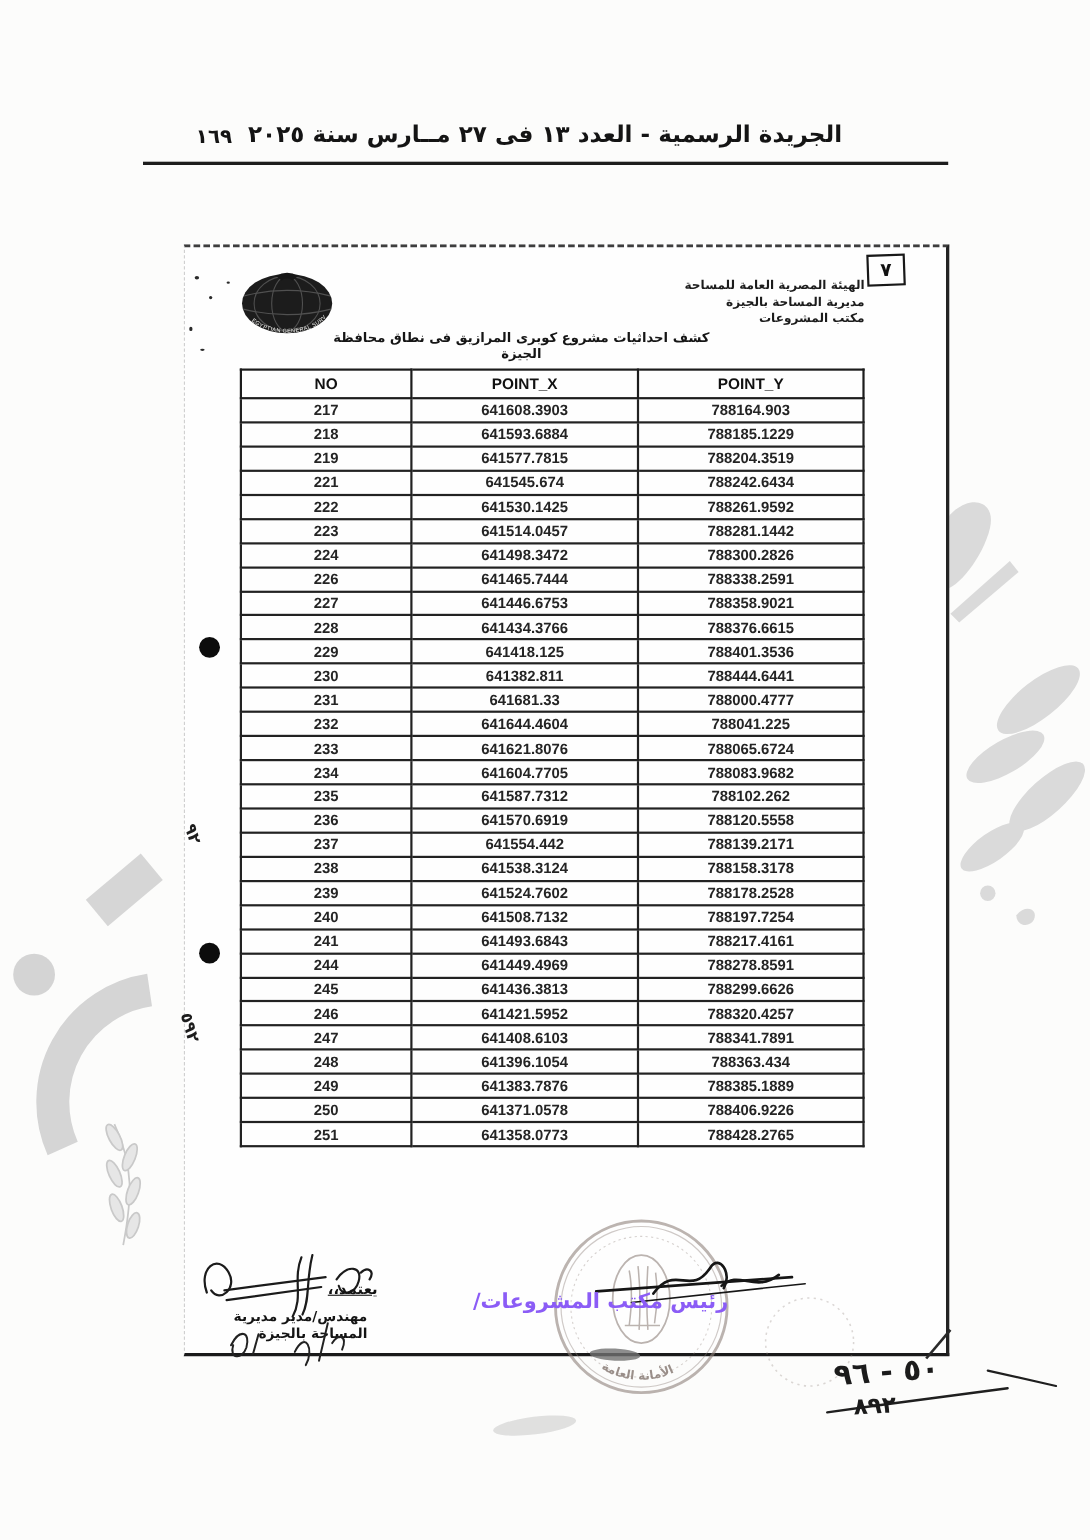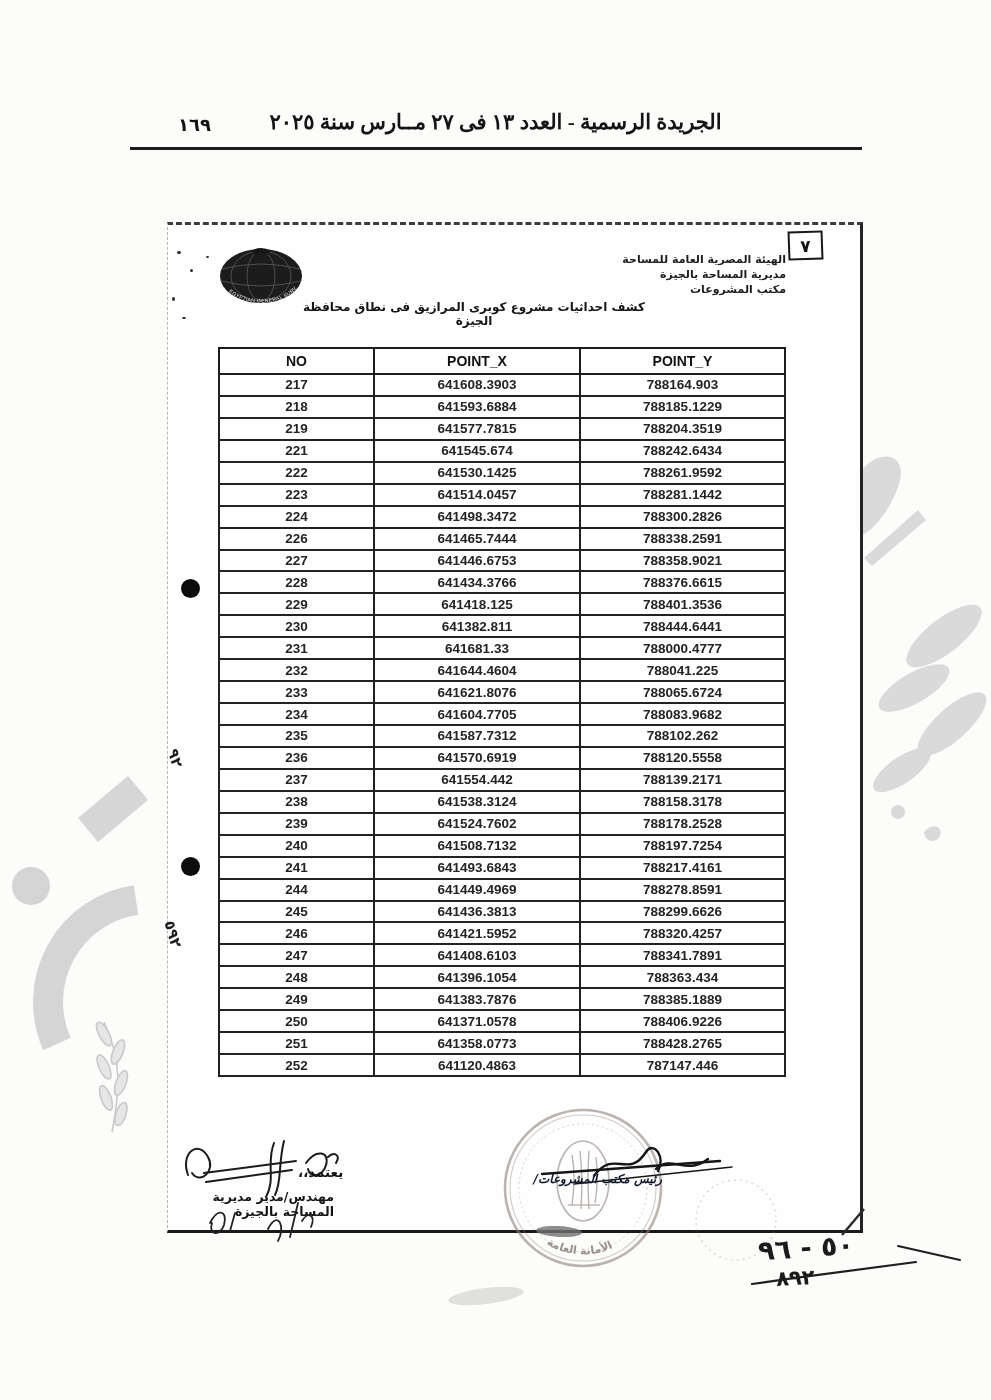--- a/index.html
+++ b/index.html
@@ -1,55 +1,55 @@
 <!DOCTYPE html>
 <html lang="ar"><head>
 <meta charset="utf-8">
 <style>
   * { margin:0; padding:0; box-sizing:border-box; }
   html,body { width:991px; height:1400px; }
   body { position:relative; background:#fcfcfb; font-family:"DejaVu Sans",sans-serif; overflow:hidden; }
   .abs { position:absolute; }
 
   
-  .gz-title { top:110px; left:0; width:991px; text-align:center; font-size:21px; font-weight:700; color:#141414; direction:rtl; letter-spacing:.5px;font-family:Liberation Serif, serif; }
+  .gz-title { top:110px; left:0; width:991px; text-align:center; font-size:21px; font-weight:700; color:#141414; direction:rtl; letter-spacing:.5px; }
   .gz-pagenum { top:114px; left:133px; font-size:18px; font-weight:700; color:#141414;margin-left:45px; }
   .gz-rule { top:147px; left:130px; width:732px; height:3px; background:#1d1d1d; }
 
   
   .doc { left:167px; top:222px; width:696px; height:1011px; background:#fefefe;
          border-top:3px dashed #3d3d3d; border-right:3px solid #232323;
          border-bottom:3px solid #1a1a1a; border-left:1px dashed #b5b5b5; }
 
   .corner-box { left:620px; top:6px; width:35px; height:29px; border:2.5px solid #181818;
                 transform:rotate(-2deg); text-align:center; font-weight:700; font-size:17px;
                 color:#111; line-height:26px; }
   .agency { top:27px; left:418px; width:200px; direction:rtl;
             font-size:11px; font-weight:700; color:#1c1c1c; line-height:15px; }
   .doc-title { top:75px; left:128px; width:356px; text-align:center; direction:rtl;
                font-size:12px; font-weight:700; color:#151515; }
 
   
   table.coords { left:50px; top:110px; width:566px; border-collapse:collapse; table-layout:fixed;
-                 font-family:"Liberation Sans","DejaVu Sans",sans-serif;margin-top:12px; }
+                 font-family:"Liberation Sans","DejaVu Sans",sans-serif; }
   table.coords col.c1 { width:155px; } table.coords col.c2 { width:206px; } table.coords col.c3 { width:205px; }
   table.coords th { border:2.4px solid #1c1c1c; height:26px; font-size:14px; font-weight:700; color:#111; }
   table.coords td { border:2px solid #222; height:21.95px; font-size:13.5px; font-weight:700;
                     color:#242424; text-align:center; padding:0; }
 
   
   .hole { width:19px; height:19px; border-radius:50%; background:#0c0c0c; left:13px; }
   .margin-mark { font-size:15px; font-weight:700; color:#1d1d1d; transform:rotate(74deg); }
 
   
-  .approve { left:130px; top:939px; font-size:13.5px; font-weight:700; color:#131313; direction:rtl; }
+  .approve { left:130px; top:939px; font-size:13.5px; font-weight:700; color:#131313; direction:rtl;text-decoration:underline; }
   .sig-left-label { left:0px; top:964px; width:166px; text-align:right; direction:rtl;
                     font-size:12.5px; font-weight:700; color:#141414; }
   .sig-right-label { left:374px; top:947px; width:120px; direction:rtl; white-space:nowrap;
-                     font-size:12px; font-weight:700; color:#0f172a;font-style:italic; }
+                     font-size:19px; font-weight:700; color:#8b5cf6; }
 
   
   .bn1 { left:10px; top:0px; font-size:27px; font-weight:700; color:#1b1b1b; transform:rotate(-4deg); direction:ltr; }
   .bn2 { left:28px; top:34px; font-size:21px; font-weight:700; color:#1b1b1b; letter-spacing:13px; transform:rotate(-3deg); direction:ltr; }
 
   .speck { background:#2a2a2a; border-radius:50%; }
 </style>
 </head>
 <body>
 
@@ -282,25 +282,20 @@
         <tr>
           <td>250</td>
           <td>641371.0578</td>
           <td>788406.9226</td>
         </tr>
         <tr>
           <td>251</td>
           <td>641358.0773</td>
           <td>788428.2765</td>
         </tr>
-        <tr>
-          <td>252</td>
-          <td>641120.4863</td>
-          <td>787147.446</td>
-        </tr>
       </tbody>
   </table>
 
   <div class="abs hole" style="top:354px"></div>
   <div class="abs hole" style="top:632px"></div>
 
   <div class="abs margin-mark" style="left:-2px;top:524px">٩٢</div>
   <div class="abs margin-mark" style="left:-9px;top:700px">٥٩٢</div>
 
   <svg class="abs" style="left:300px;top:860px" width="320" height="210" viewBox="0 0 320 210">

